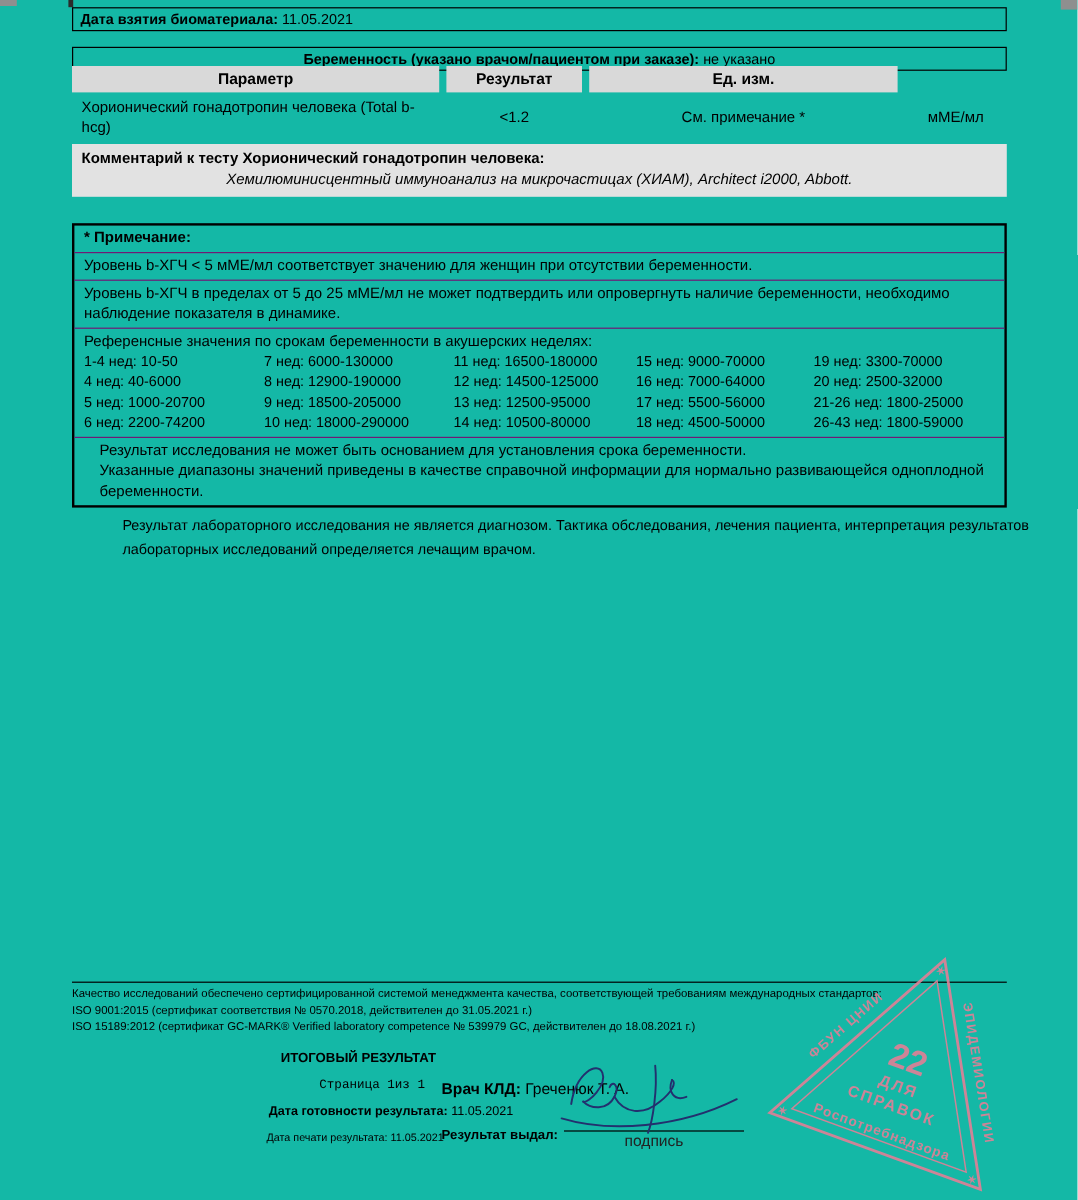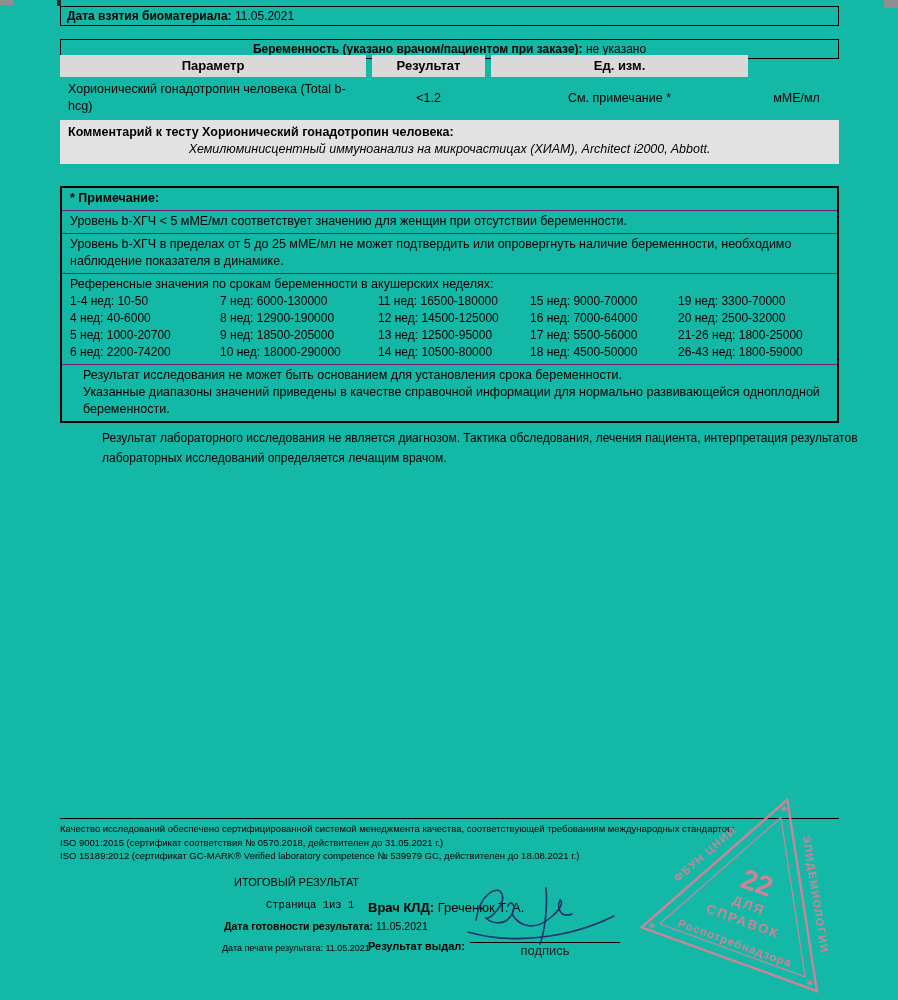--- a/index.html
+++ b/index.html
@@ -33,21 +33,21 @@
               box-sizing:border-box; font-size:12.5px; }
   .nrow { border-bottom:1px solid #701a75; padding:2px 8px 3px; line-height:17px; }
   .nrow.last { border-bottom:none;margin-left:13px; }
   .weeks { display:grid; grid-template-columns:150px 158px 152px 148px 1fr; font-size:12px; line-height:17px; }
 
   .disclaimer { position:absolute; left:76px; top:428px; width:758px; font-size:12px; line-height:20px;margin-left:26px; }
 
   .footer-divider { position:absolute; left:60px; top:818px; width:779px; border-top:1px solid #000; }
   .footer-text { position:absolute; left:60px; top:822px; font-size:9.5px; line-height:13.5px; }
 
-  .final-result { position:absolute; left:234px; top:876px; font-size:11px; font-weight:normal; }
+  .final-result { position:absolute; left:234px; top:876px; font-size:11px; font-weight:bold; }
   .doctor      { position:absolute; left:368px; top:900px; font-size:13px; }
   .page-label  { position:absolute; left:266px; top:899px; font-size:10.5px;font-family:Liberation Mono, monospace; }
   .ready-date  { position:absolute; left:224px; top:920px; font-size:10.5px; }
   .print-date  { position:absolute; left:222px; top:943px; font-size:9px; }
   .issued      { position:absolute; left:368px; top:940px; font-size:11px; font-weight:bold; }
 
   .sig-block { position:absolute; left:460px; top:878px; width:172px; }
   .sig-svg { display:block; width:172px; height:68px; }
   .sig-line { border-top:1px solid #000; width:150px; margin:-4px 0 0 10px; }
   .sig-caption { font-size:13px; width:150px; margin-left:10px; text-align:center; color:#222; }

